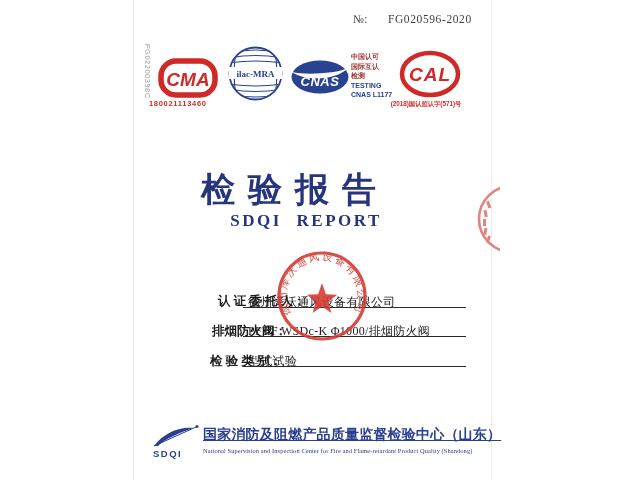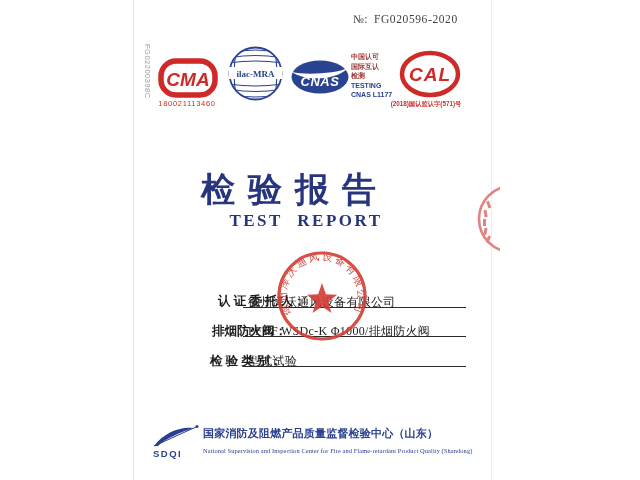--- a/index.html
+++ b/index.html
@@ -4,27 +4,27 @@
 <style>
   html,body{margin:0;padding:0;}
   body{width:640px;height:480px;position:relative;background:#ffffff;overflow:hidden;
        font-family:"Liberation Serif","DejaVu Serif",serif;color:#1c1c1c;}
   .abs{position:absolute;}
   
   .page-edge-left{left:133px;top:0;width:1px;height:480px;background:#e7e7e7;}
   .page-edge-right{left:491px;top:0;width:1px;height:480px;background:#f0f0f0;}
   
   .report-no{left:353px;top:13px;font-size:11.5px;color:#3f3f3f;letter-spacing:.4px;}
-  .report-no .no-val{margin-left:6px;letter-spacing:.6px;}
+  .report-no .no-val{margin-left:20px;letter-spacing:.6px;}
   
   .side-code{left:143px;top:44px;height:78px;writing-mode:vertical-rl;text-orientation:mixed;
              font-family:"Liberation Sans","DejaVu Sans",sans-serif;font-size:7.5px;color:#9a9a9a;letter-spacing:.5px;}
   
-  .cma-number{left:149px;top:99px;width:76px;text-align:center;font-family:"Liberation Sans","DejaVu Sans",sans-serif;
-              font-size:7.5px;font-weight:normal;color:#cf2a27;letter-spacing:.7px;}
+  .cma-number{left:149px;top:99px;width:76px;text-align:left;font-family:"Liberation Sans","DejaVu Sans",sans-serif;
+              font-size:7.5px;font-weight:bold;color:#cf2a27;letter-spacing:.7px;}
   .cnas-sidetext{left:351px;top:52px;font-family:"Liberation Sans","DejaVu Sans",sans-serif;font-size:7px;line-height:9.6px;font-weight:bold;}
   .cnas-sidetext .cn{color:#a03c3c;}
   .cnas-sidetext .en{color:#2a4390;}
   .cal-caption{left:383px;top:100px;width:86px;text-align:center;font-family:"Liberation Sans","DejaVu Sans",sans-serif;
                font-size:6.3px;font-weight:bold;color:#cf2a27;}
   
   .title-cn{left:201px;top:167px;font-family:Liberation Mono, monospace;
             font-size:34px;font-weight:bold;color:#27357e;letter-spacing:13px;}
   .title-en{left:0;top:211px;width:612px;text-align:center;font-size:17px;font-weight:bold;color:#27357e;
             letter-spacing:2.5px;word-spacing:8px;}
@@ -35,21 +35,21 @@
   .fl1{left:186px;top:293px;} .fv1{left:248px;top:294px;} .ln1{left:243px;top:307px;width:223px;}
   .fl2{left:180px;top:323px;} .fv2{left:248px;top:323px;} .ln2{left:243px;top:336px;width:223px;}
   .fl3{left:178px;top:353px;} .fv3{left:248px;top:353px;font-family:Liberation Mono, monospace;} .ln3{left:243px;top:366px;width:223px;}
   
   .company-seal{left:262px;top:236px;opacity:.9;}
   .edge-seal{left:474px;top:186px;opacity:.75;}
   
   .sdqi-text{left:153px;top:448px;font-family:"Liberation Sans","DejaVu Sans",sans-serif;
              font-weight:bold;font-size:9.5px;letter-spacing:1.5px;color:#2a3f8f;}
   .footer-cn{left:203px;top:426px;font-family:"Liberation Sans","DejaVu Sans",sans-serif;
-             font-size:11px;font-weight:bold;color:#2a3f8f;letter-spacing:.2px;}
+             font-size:14px;font-weight:bold;color:#2a3f8f;letter-spacing:.2px;text-decoration:underline;}
   .footer-en{left:203px;top:447px;font-size:6.4px;color:#2a3f8f;letter-spacing:.1px;}
 </style>
 </head>
 <body>
 
 <div class="abs page-edge-left"></div>
 <div class="abs page-edge-right"></div>
 
 <div class="abs report-no">
   <span>№:</span><span class="no-val">FG020596-2020</span>
@@ -97,21 +97,21 @@
   <div class="en">CNAS L1177</div>
 </div>
 
 <svg class="abs" style="left:398px;top:50px;" width="64" height="50" viewBox="0 0 64 50">
   <ellipse cx="32" cy="24" rx="28" ry="21" fill="none" stroke="#cf2a27" stroke-width="4.5"></ellipse>
   <text x="32" y="31" text-anchor="middle" font-family="Liberation Sans, DejaVu Sans, sans-serif" font-size="19" font-weight="bold" font-style="italic" fill="#cf2a27" letter-spacing="1">CAL</text>
 </svg>
 <div class="abs cal-caption">(2018)国认监认字(571)号</div>
 
 <div class="abs title-cn">检验报告</div>
-<div class="abs title-en">TEST REPORT</div>
+<div class="abs title-en">SDQI REPORT</div>
 
 <div class="abs field-label fl1">认 证 委 托 人：</div>
 <div class="abs field-value fv1">德州泽沃通风设备有限公司</div>
 <div class="abs field-line ln1"></div>
 
 <div class="abs field-label fl2">排烟防火阀：</div>
 <div class="abs field-value fv2">PFHF WSDc-K Φ1000/排烟防火阀</div>
 <div class="abs field-line ln2"></div>
 
 <div class="abs field-label fl3">检 验 类 别：</div>

